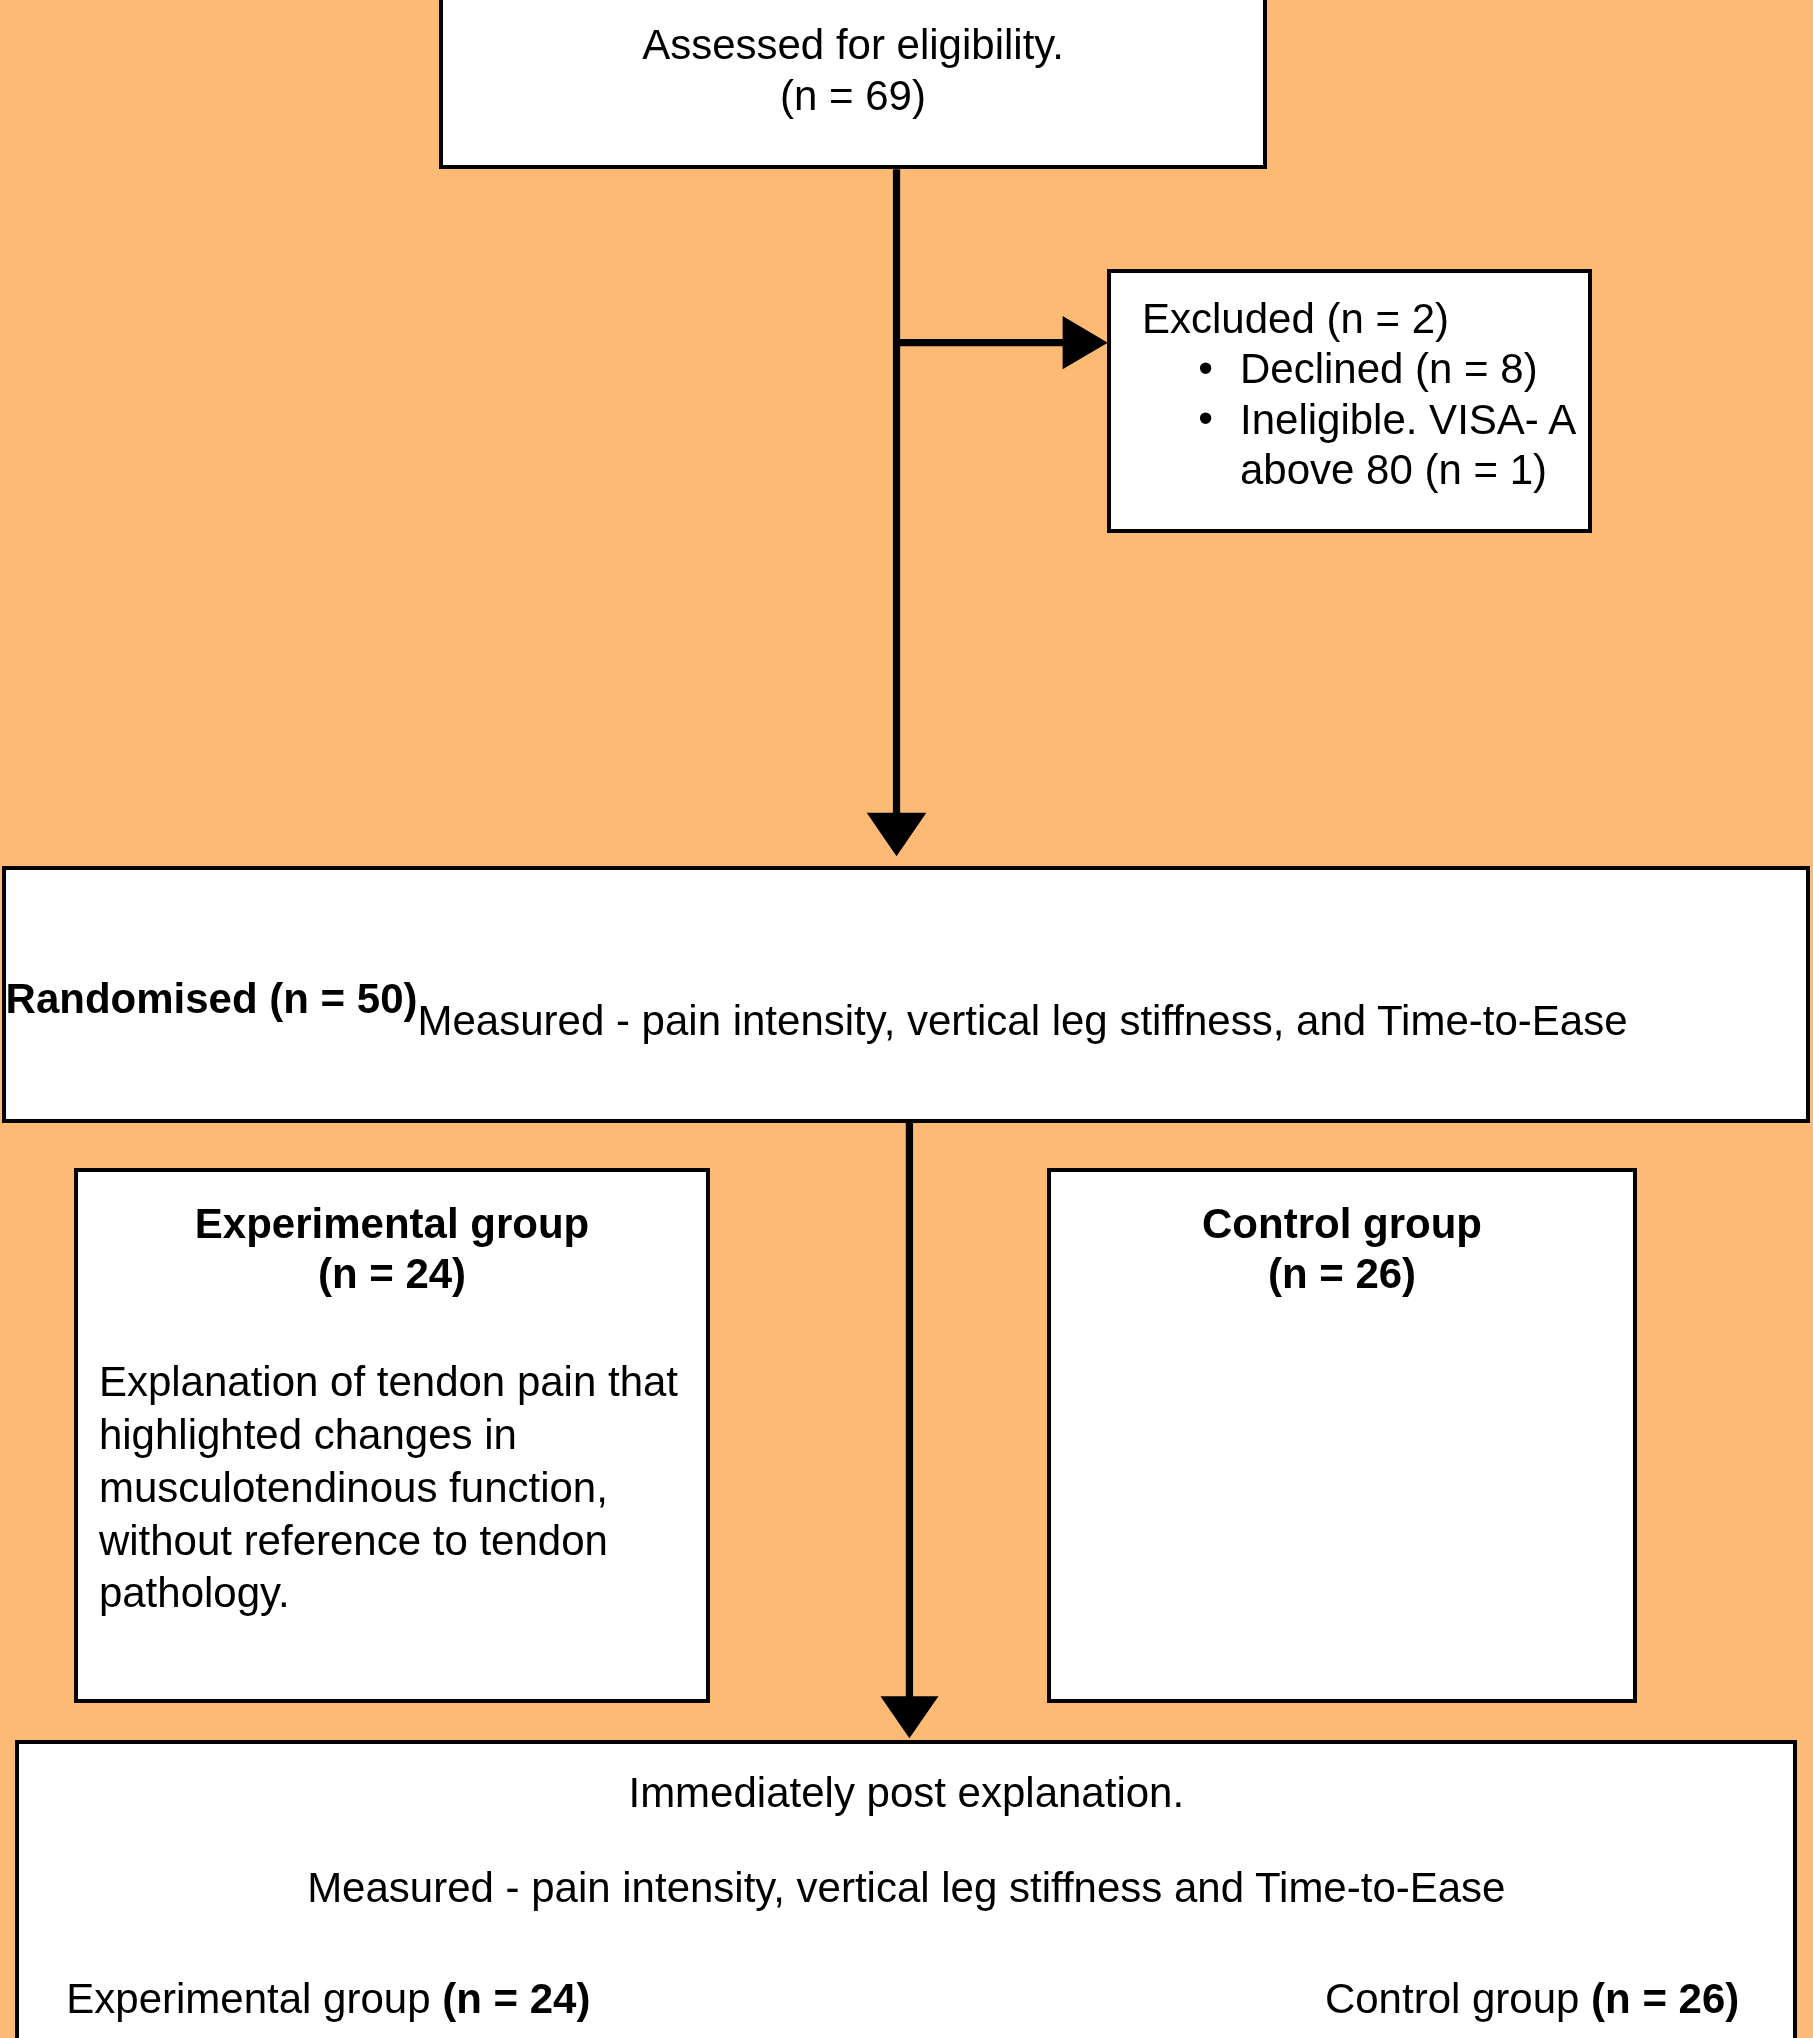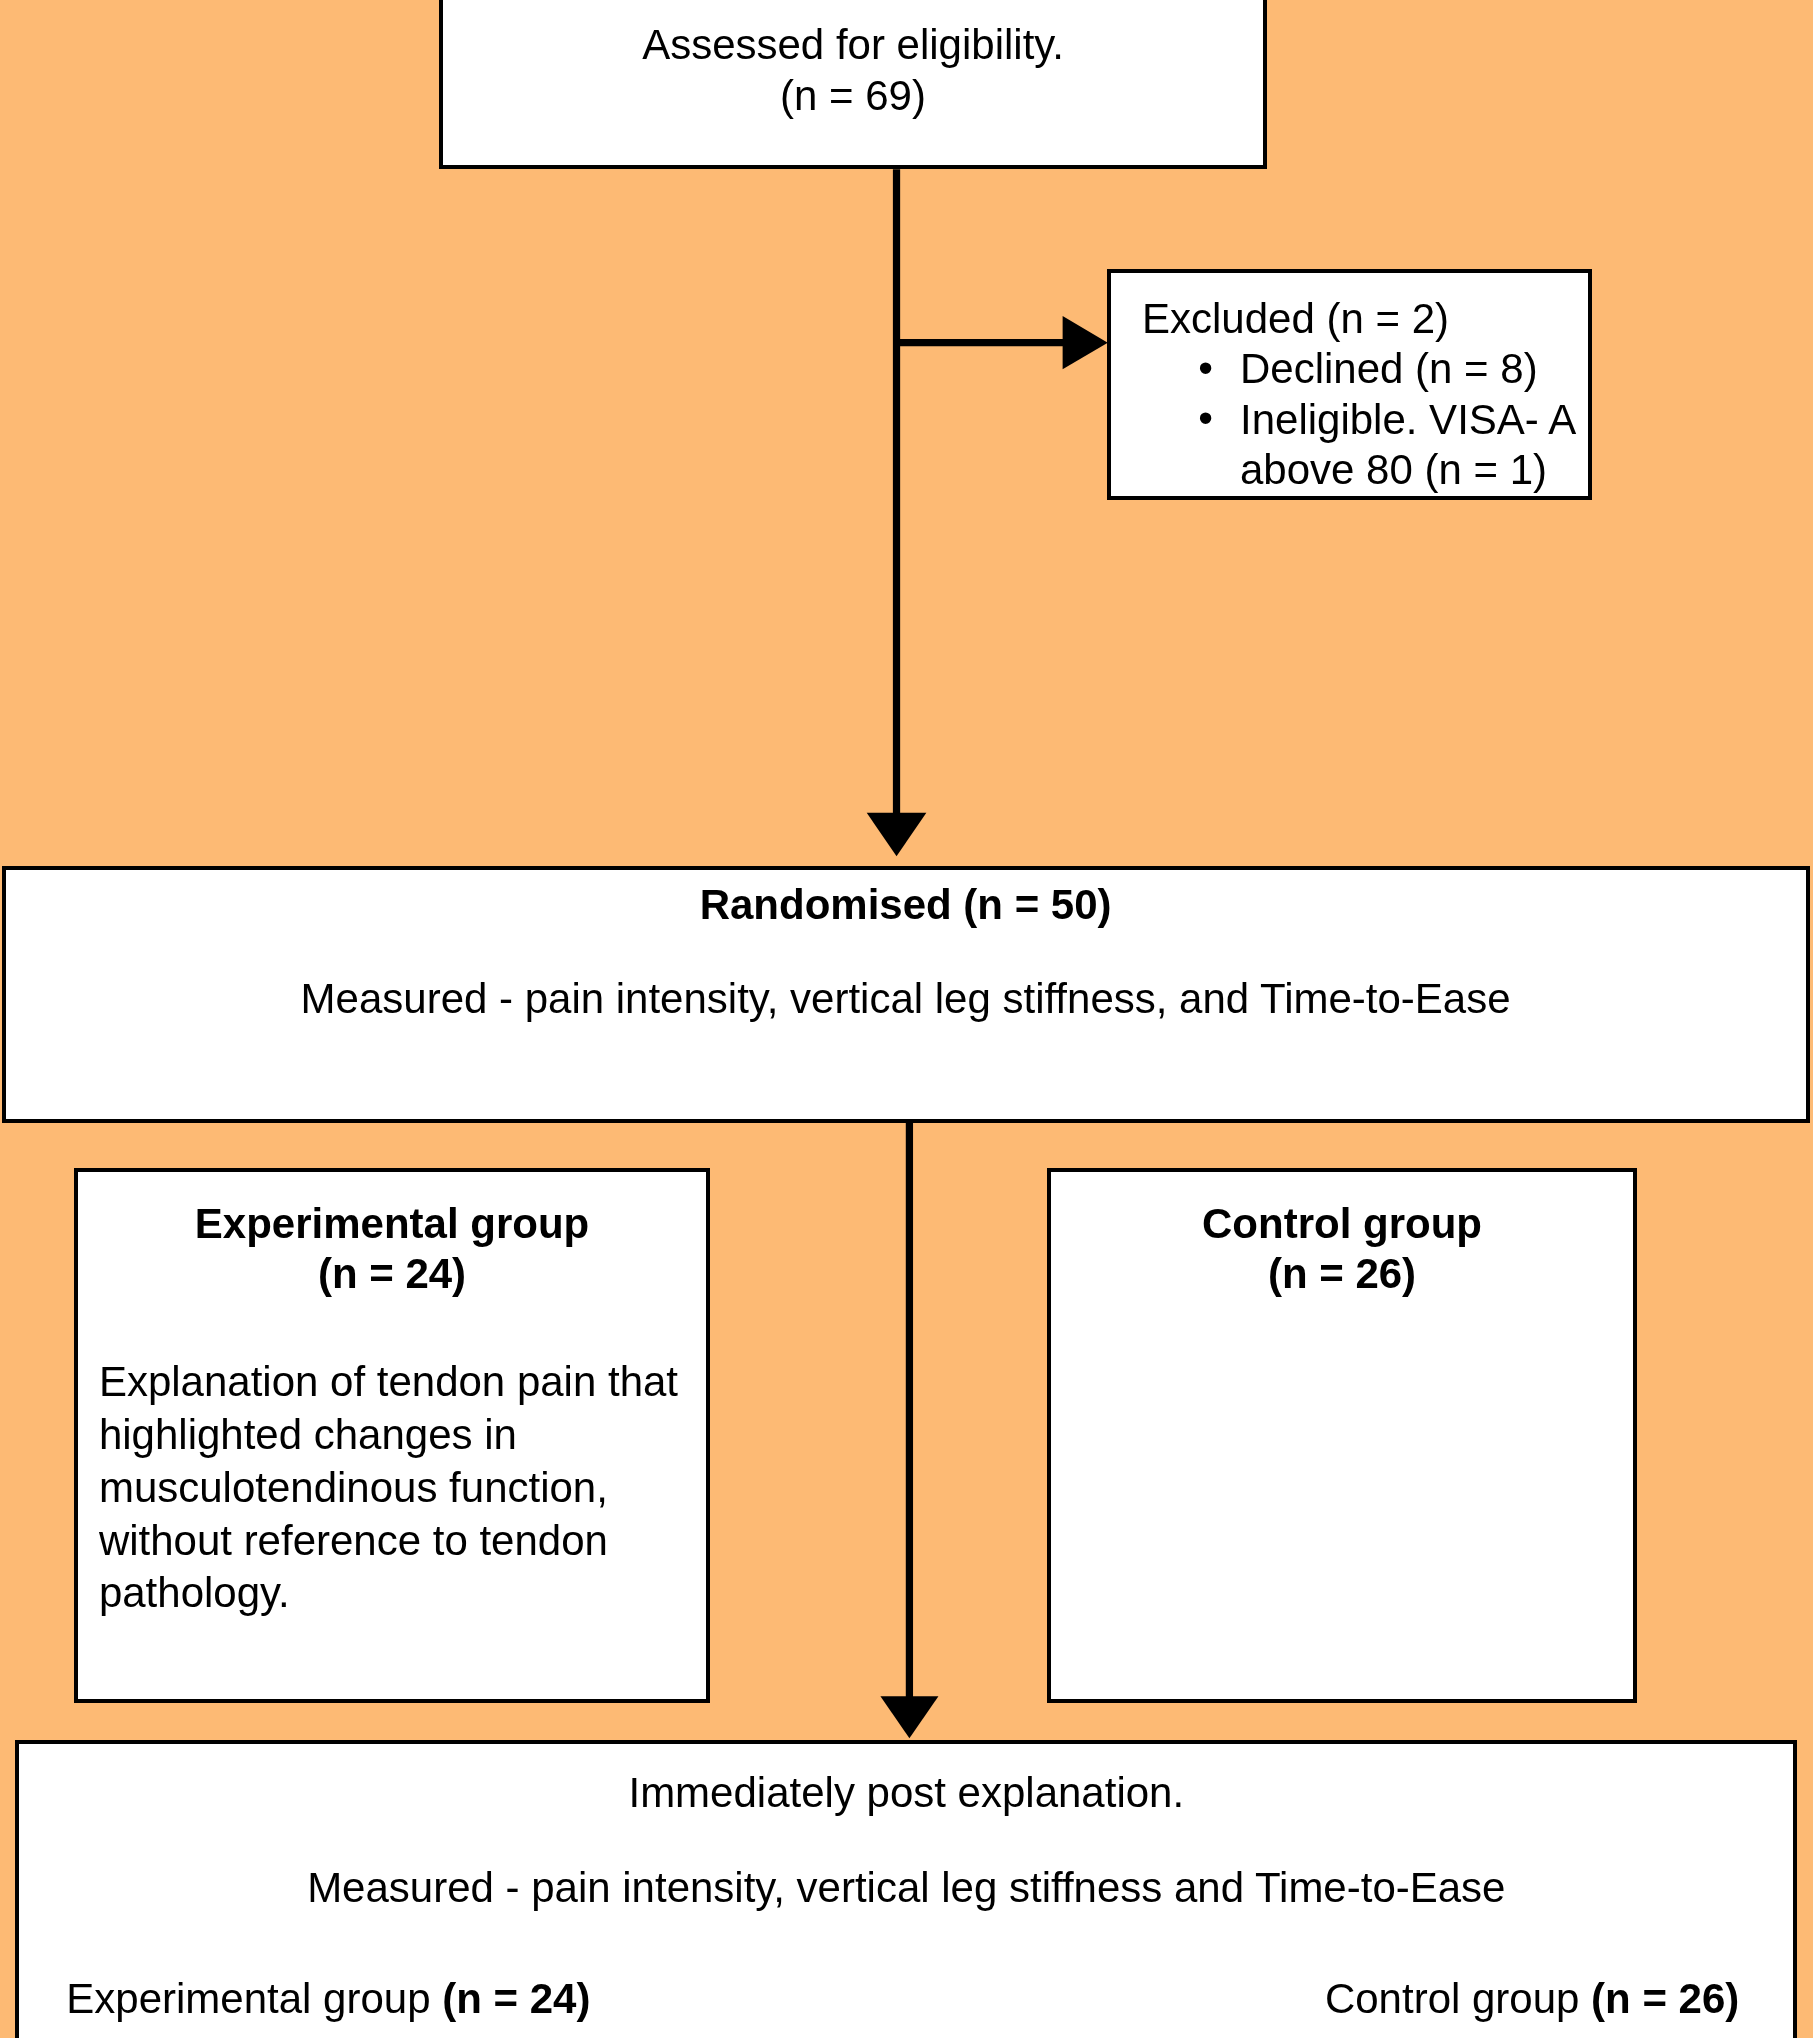--- a/index.html
+++ b/index.html
@@ -53,21 +53,21 @@
     line-height: 1.20;
     text-align: center;
     white-space: nowrap;
   }
 
   
   #box-excluded {
     left: 1107px;
     top: 269px;
     width: 485px;
-    height: 231px;
+    height: 264px;
     padding: 21px 0 0 31px;
   }
   #box-excluded .head {
     font-size: 42px;
     line-height: 1.20;
     white-space: nowrap;
   }
   #box-excluded ul {
     margin: 0;
     padding: 0 0 0 53px;
@@ -87,21 +87,21 @@
     line-height: 1.20;
   }
 
   
   #box-randomised {
     left: 1.6px;
     top: 866px;
     width: 1808px;
     height: 257px;
     display: flex;
-    flex-direction: column;
+    flex-direction: row;
     align-items: center;
     padding-top: 10px;
   }
   #box-randomised .title {
     font-size: 42px;
     font-weight: bold;
     line-height: 1.20;
     text-align: center;
     white-space: nowrap;
   }

